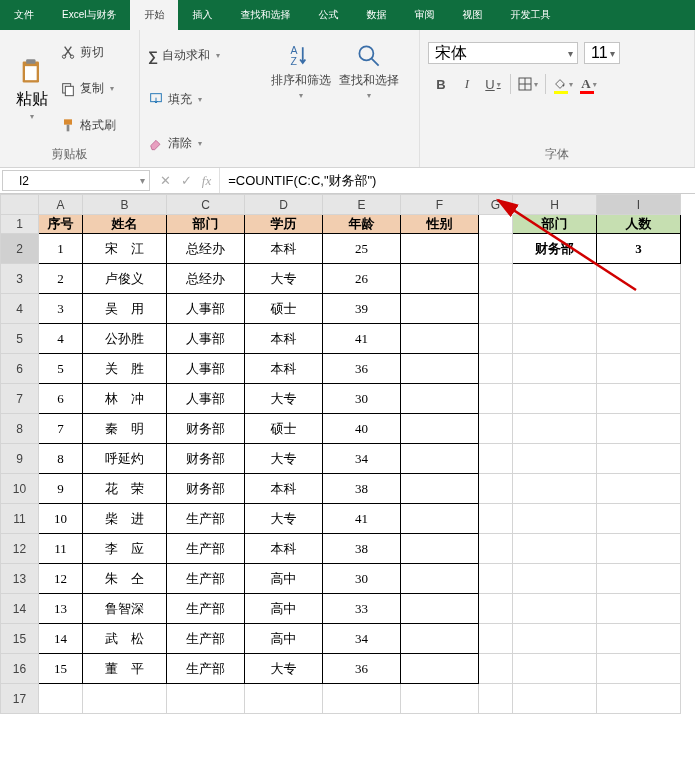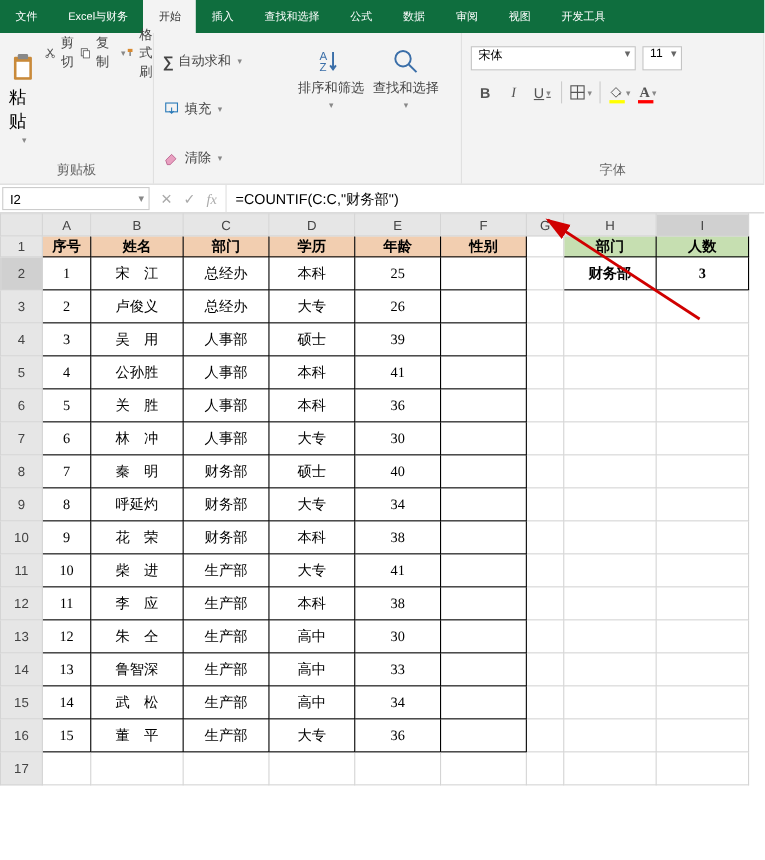--- a/index.html
+++ b/index.html
@@ -10,54 +10,54 @@
 .menubar-item.active { background: #f3f3f3; color: #333; }
 
 .ribbon { background: #f3f3f3; display: flex; height: 138px; border-bottom: 1px solid #d4d4d4; }
 .ribbon-group { border-right: 1px solid #e0e0e0; padding: 4px 8px 2px 8px; display: flex; flex-direction: column; justify-content: space-between; }
 .ribbon-group-label { text-align: center; font-size: 12px; color: #666; padding: 2px 0; }
 
 .rg-clipboard { width: 140px; }
 .clip-body { display: flex; gap: 4px; flex: 1; }
 .paste-btn { display: flex; flex-direction: column; align-items: center; justify-content: center; width: 48px; gap: 2px; }
 .paste-icon { width: 28px; height: 30px; }
-.clip-right { display: flex; flex-direction: row; justify-content: space-around; flex: 1; }
+.clip-right { display: flex; flex-direction: column; justify-content: space-around; flex: 1; }
 .clip-item { display: flex; align-items: center; gap: 4px; font-size: 12px; color: #444; height: 28px; }
 .ci-icon { width: 16px; height: 16px; }
 .ci-icon.scissor { fill: #5a5a5a; }
 .ci-icon.copy { fill: #5a5a5a; }
 .ci-icon.brush { fill: #d98a30; }
 
 .rg-edit { width: 280px; }
 .edit-body { display: flex; gap: 12px; flex: 1; }
 .edit-left { display: flex; flex-direction: column; justify-content: space-around; width: 110px; }
 .edit-item { display: flex; align-items: center; gap: 4px; font-size: 12px; color: #444; height: 28px; }
 .ei-icon { width: 16px; height: 16px; }
 .sigma { font-weight: bold; font-size: 14px; color: #444; }
 .edit-buttons { display: flex; gap: 6px; align-items: flex-start; padding-top: 8px; }
 .big-btn { display: flex; flex-direction: column; align-items: center; gap: 2px; font-size: 12px; color: #444; width: 62px; }
 .big-icon { width: 28px; height: 28px; }
 
 .rg-font { flex: 1; min-width: 230px; }
 .font-body { display: flex; flex-direction: column; gap: 8px; flex: 1; padding-top: 8px; }
 .font-row1 { display: flex; gap: 6px; }
-.font-select { border: 1px solid #c4c4c4; background: #fff; height: 22px; font-size: 11px; padding: 0 18px 0 6px; display: flex; align-items: flex-start; position: relative; }
+.font-select { border: 1px solid #c4c4c4; background: #fff; height: 22px; font-size: 16px; padding: 0 18px 0 6px; display: flex; align-items: center; position: relative; }
 .font-name { width: 150px; }
 .font-size { width: 36px; }
 .font-select::after { content: "▾"; position: absolute; right: 4px; font-size: 10px; color: #666; }
 .font-row2 { display: flex; gap: 0; }
 .fbtn { width: 26px; height: 24px; display: flex; align-items: center; justify-content: center; font-size: 13px; color: #555; position: relative; }
 .fbtn.b { font-weight: bold; }
 .fbtn.i { font-style: italic; font-family: serif; }
 .fbtn.u { text-decoration: underline; }
 .fbtn.dd::after { content: "▾"; font-size: 8px; margin-left: 2px; color: #888; }
 .font-color-bar { position: absolute; bottom: 2px; left: 4px; width: 14px; height: 3px; }
 
 .formula-bar { display: flex; height: 26px; border-bottom: 1px solid #ccc; align-items: stretch; background: #fff; }
-.name-box { width: 134px; border: 1px solid #ccc; margin: 2px; padding: 0 6px; display: flex; align-items: center; font-size: 12px; position: relative; }
+.name-box { width: 148px; border: 1px solid #ccc; margin: 2px; padding: 0 16px; display: flex; align-items: center; font-size: 12px; position: relative; }
 .name-box::after { content: "▾"; position: absolute; right: 4px; font-size: 10px; color: #888; }
 .fb-btns { display: flex; align-items: center; padding: 0 8px; gap: 10px; color: #aaa; font-size: 13px; border-right: 1px solid #e0e0e0; }
 .fb-btn { cursor: pointer; }
 .fb-fx { font-style: italic; font-family: serif; }
 .formula-input { flex: 1; padding: 0 8px; display: flex; align-items: center; font-size: 13px; font-family: SimSun, monospace; position: relative; }
 
 .grid-area { position: relative; }
 .grid { border-collapse: collapse; table-layout: fixed; }
 .grid th, .grid td { border: 1px solid #d4d4d4; font-size: 12px; text-align: center; }
 .grid .col-hdr { background: #e6e6e6; color: #444; height: 20px; font-weight: normal; }

